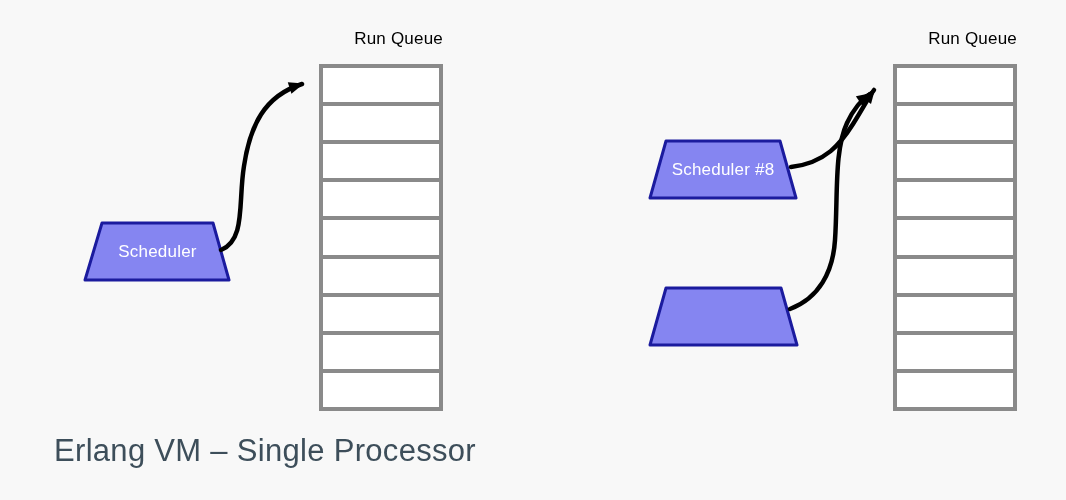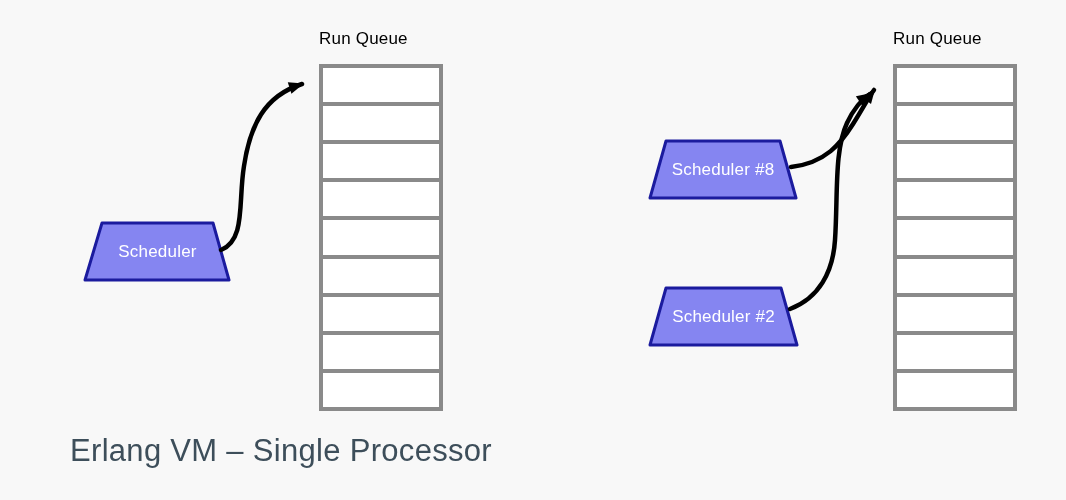--- a/index.html
+++ b/index.html
@@ -16,21 +16,21 @@
   }
   .diagram-svg {
     position: absolute;
     left: 0;
     top: 0;
     width: 1066px;
     height: 500px;
   }
   .queue-title {
     position: absolute;
-    text-align: left;
+    text-align: right;
     font-size: 17px;
     color: #000000;
     letter-spacing: 0.2px;
   }
   .queue {
     position: absolute;
     background: #8a8a8a;
     padding: 4px;
     display: flex;
     flex-direction: column;
@@ -48,21 +48,20 @@
     color: #ffffff;
     letter-spacing: 0.2px;
   }
   .caption {
     position: absolute;
     text-align: center;
     font-size: 31px;
     font-weight: 300;
     color: #3d4e5a;
     letter-spacing: 0.3px;
-    padding-left: 16px;
   }
 </style>
 </head>
 <body>
 
 <div class="canvas">
 
   <svg class="diagram-svg" viewBox="0 0 1066 500" xmlns="http://www.w3.org/2000/svg">
     <defs>
       <marker id="arrowhead" markerUnits="userSpaceOnUse" markerWidth="18" markerHeight="14" refX="14" refY="7" orient="auto">
@@ -107,16 +106,15 @@
       <div class="queue-cell"></div>
       <div class="queue-cell"></div>
       <div class="queue-cell"></div>
       <div class="queue-cell"></div>
       <div class="queue-cell"></div>
       <div class="queue-cell"></div>
     </div>
 
   <div class="scheduler-label" style="left:650px; top:160px; width:146px;">Scheduler #8</div>
 
-  <div class="scheduler-label" style="left:650px; top:307px; width:147px;">Scheduler #2</div>
 
 
 </div>
 
 </body></html>

